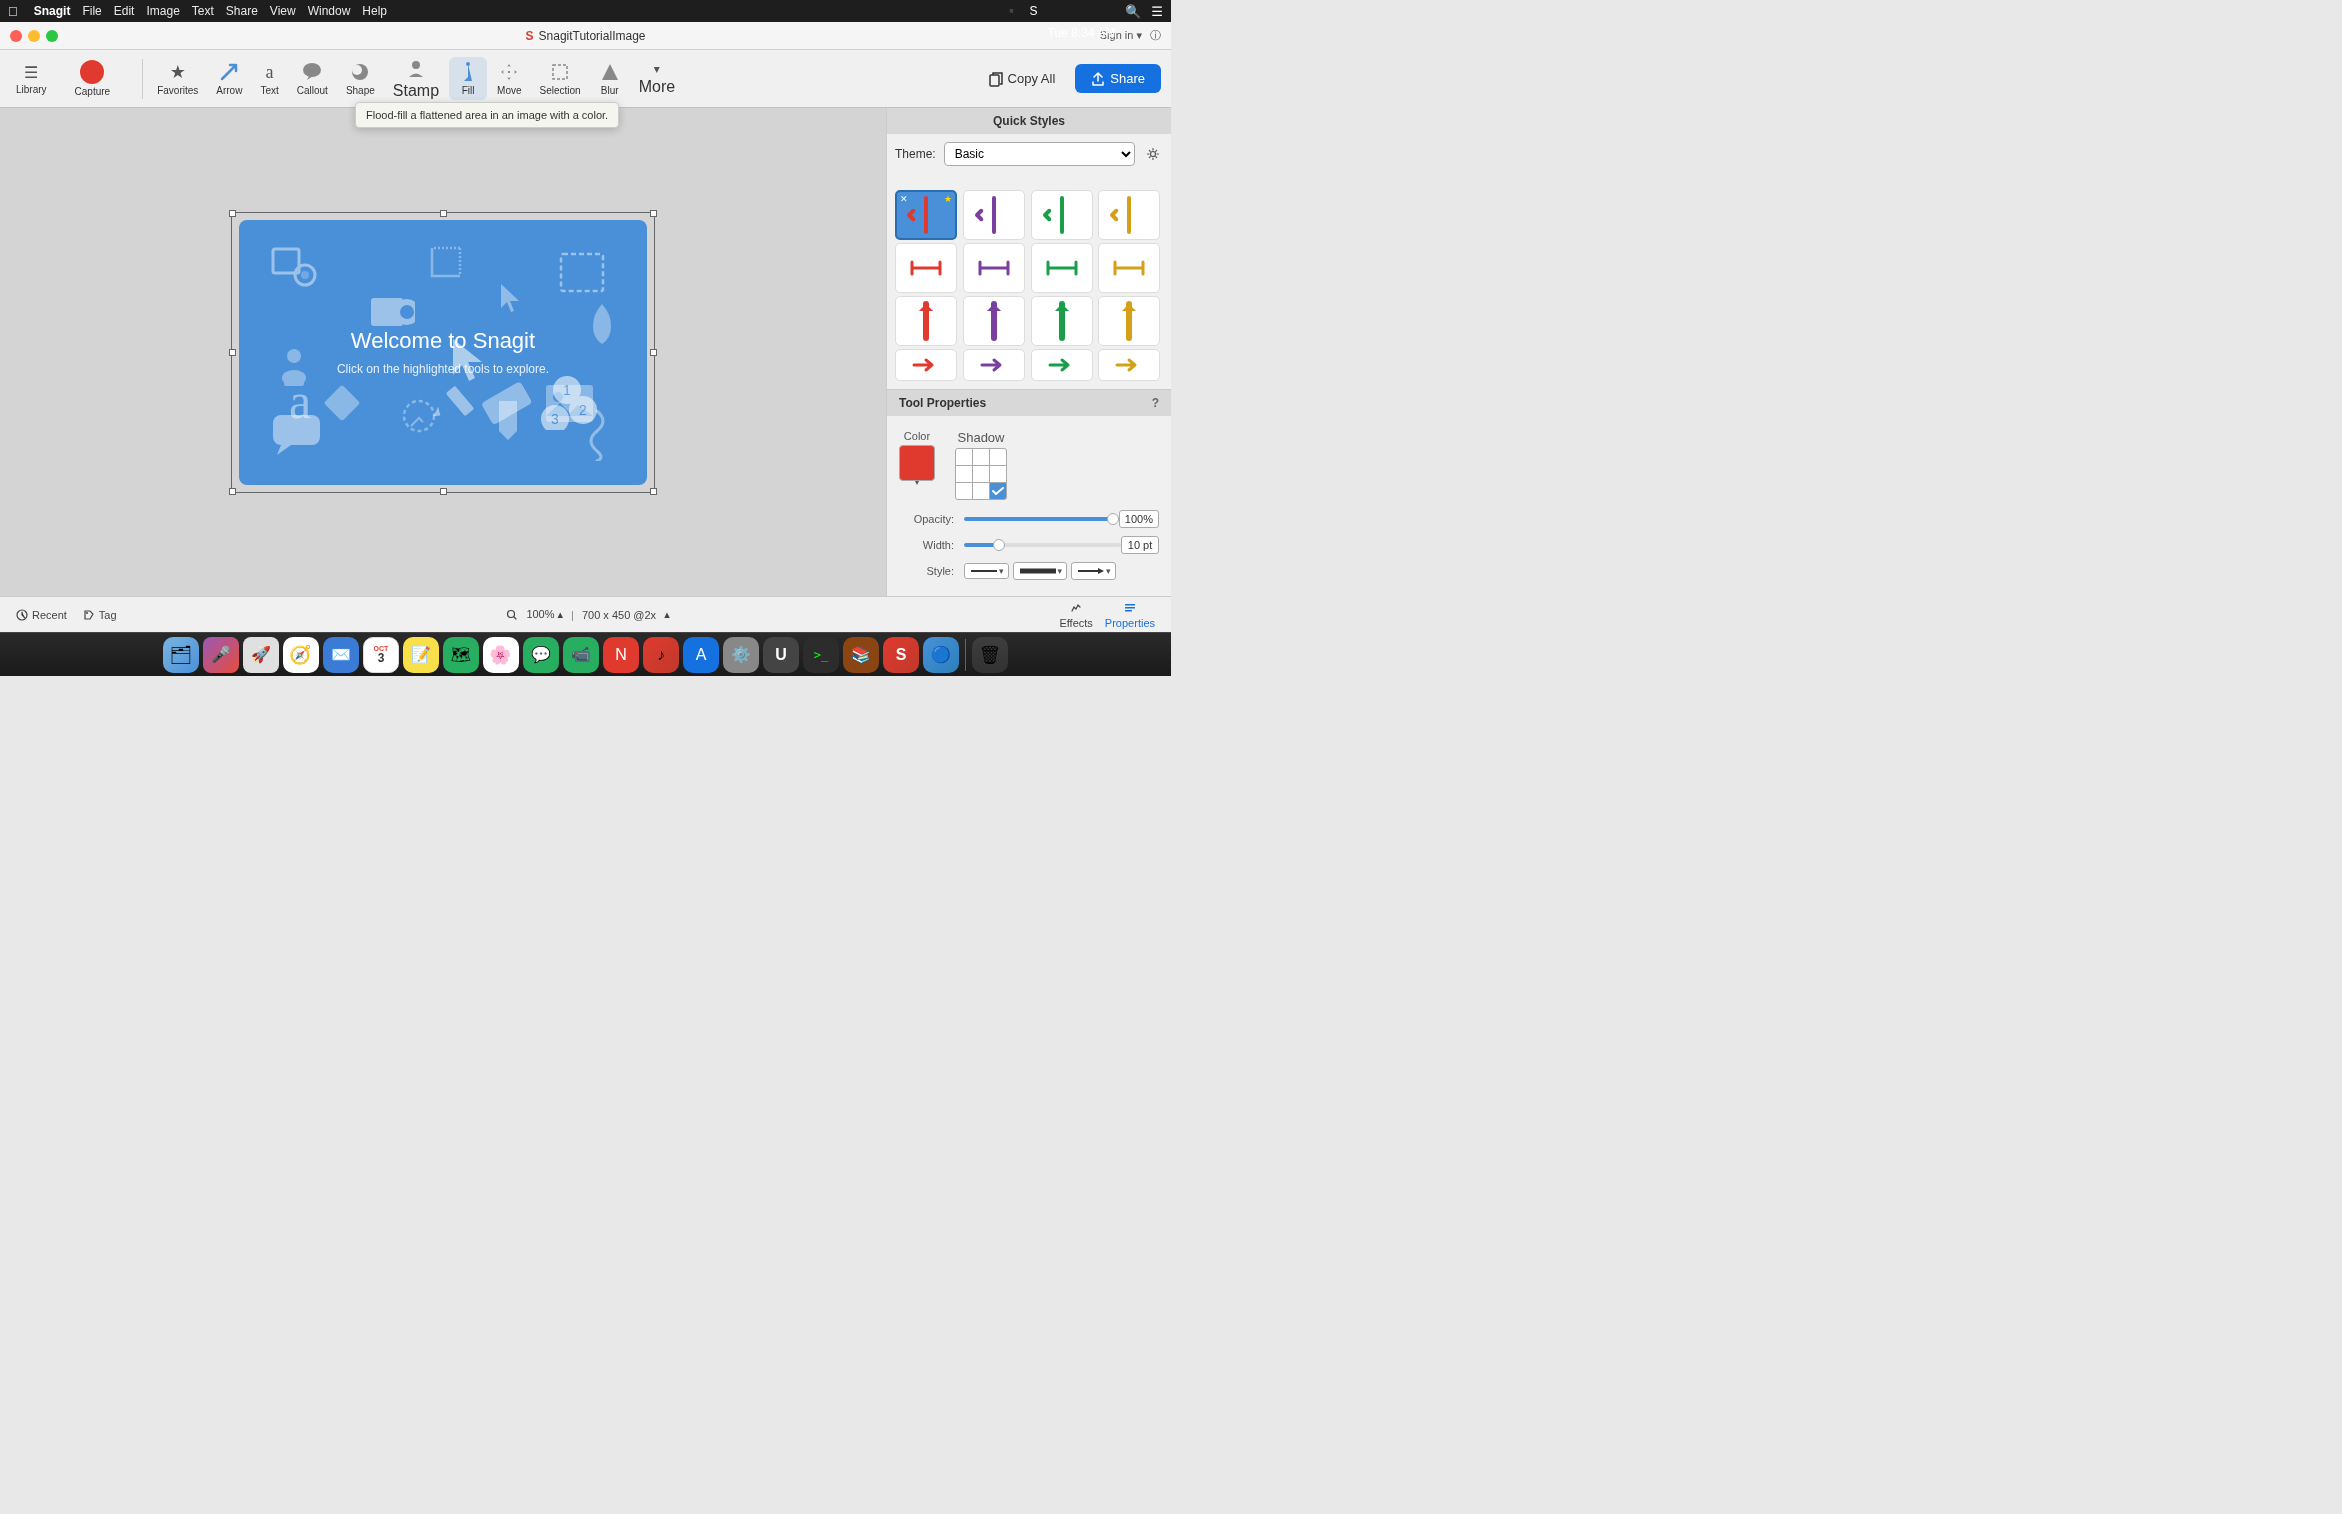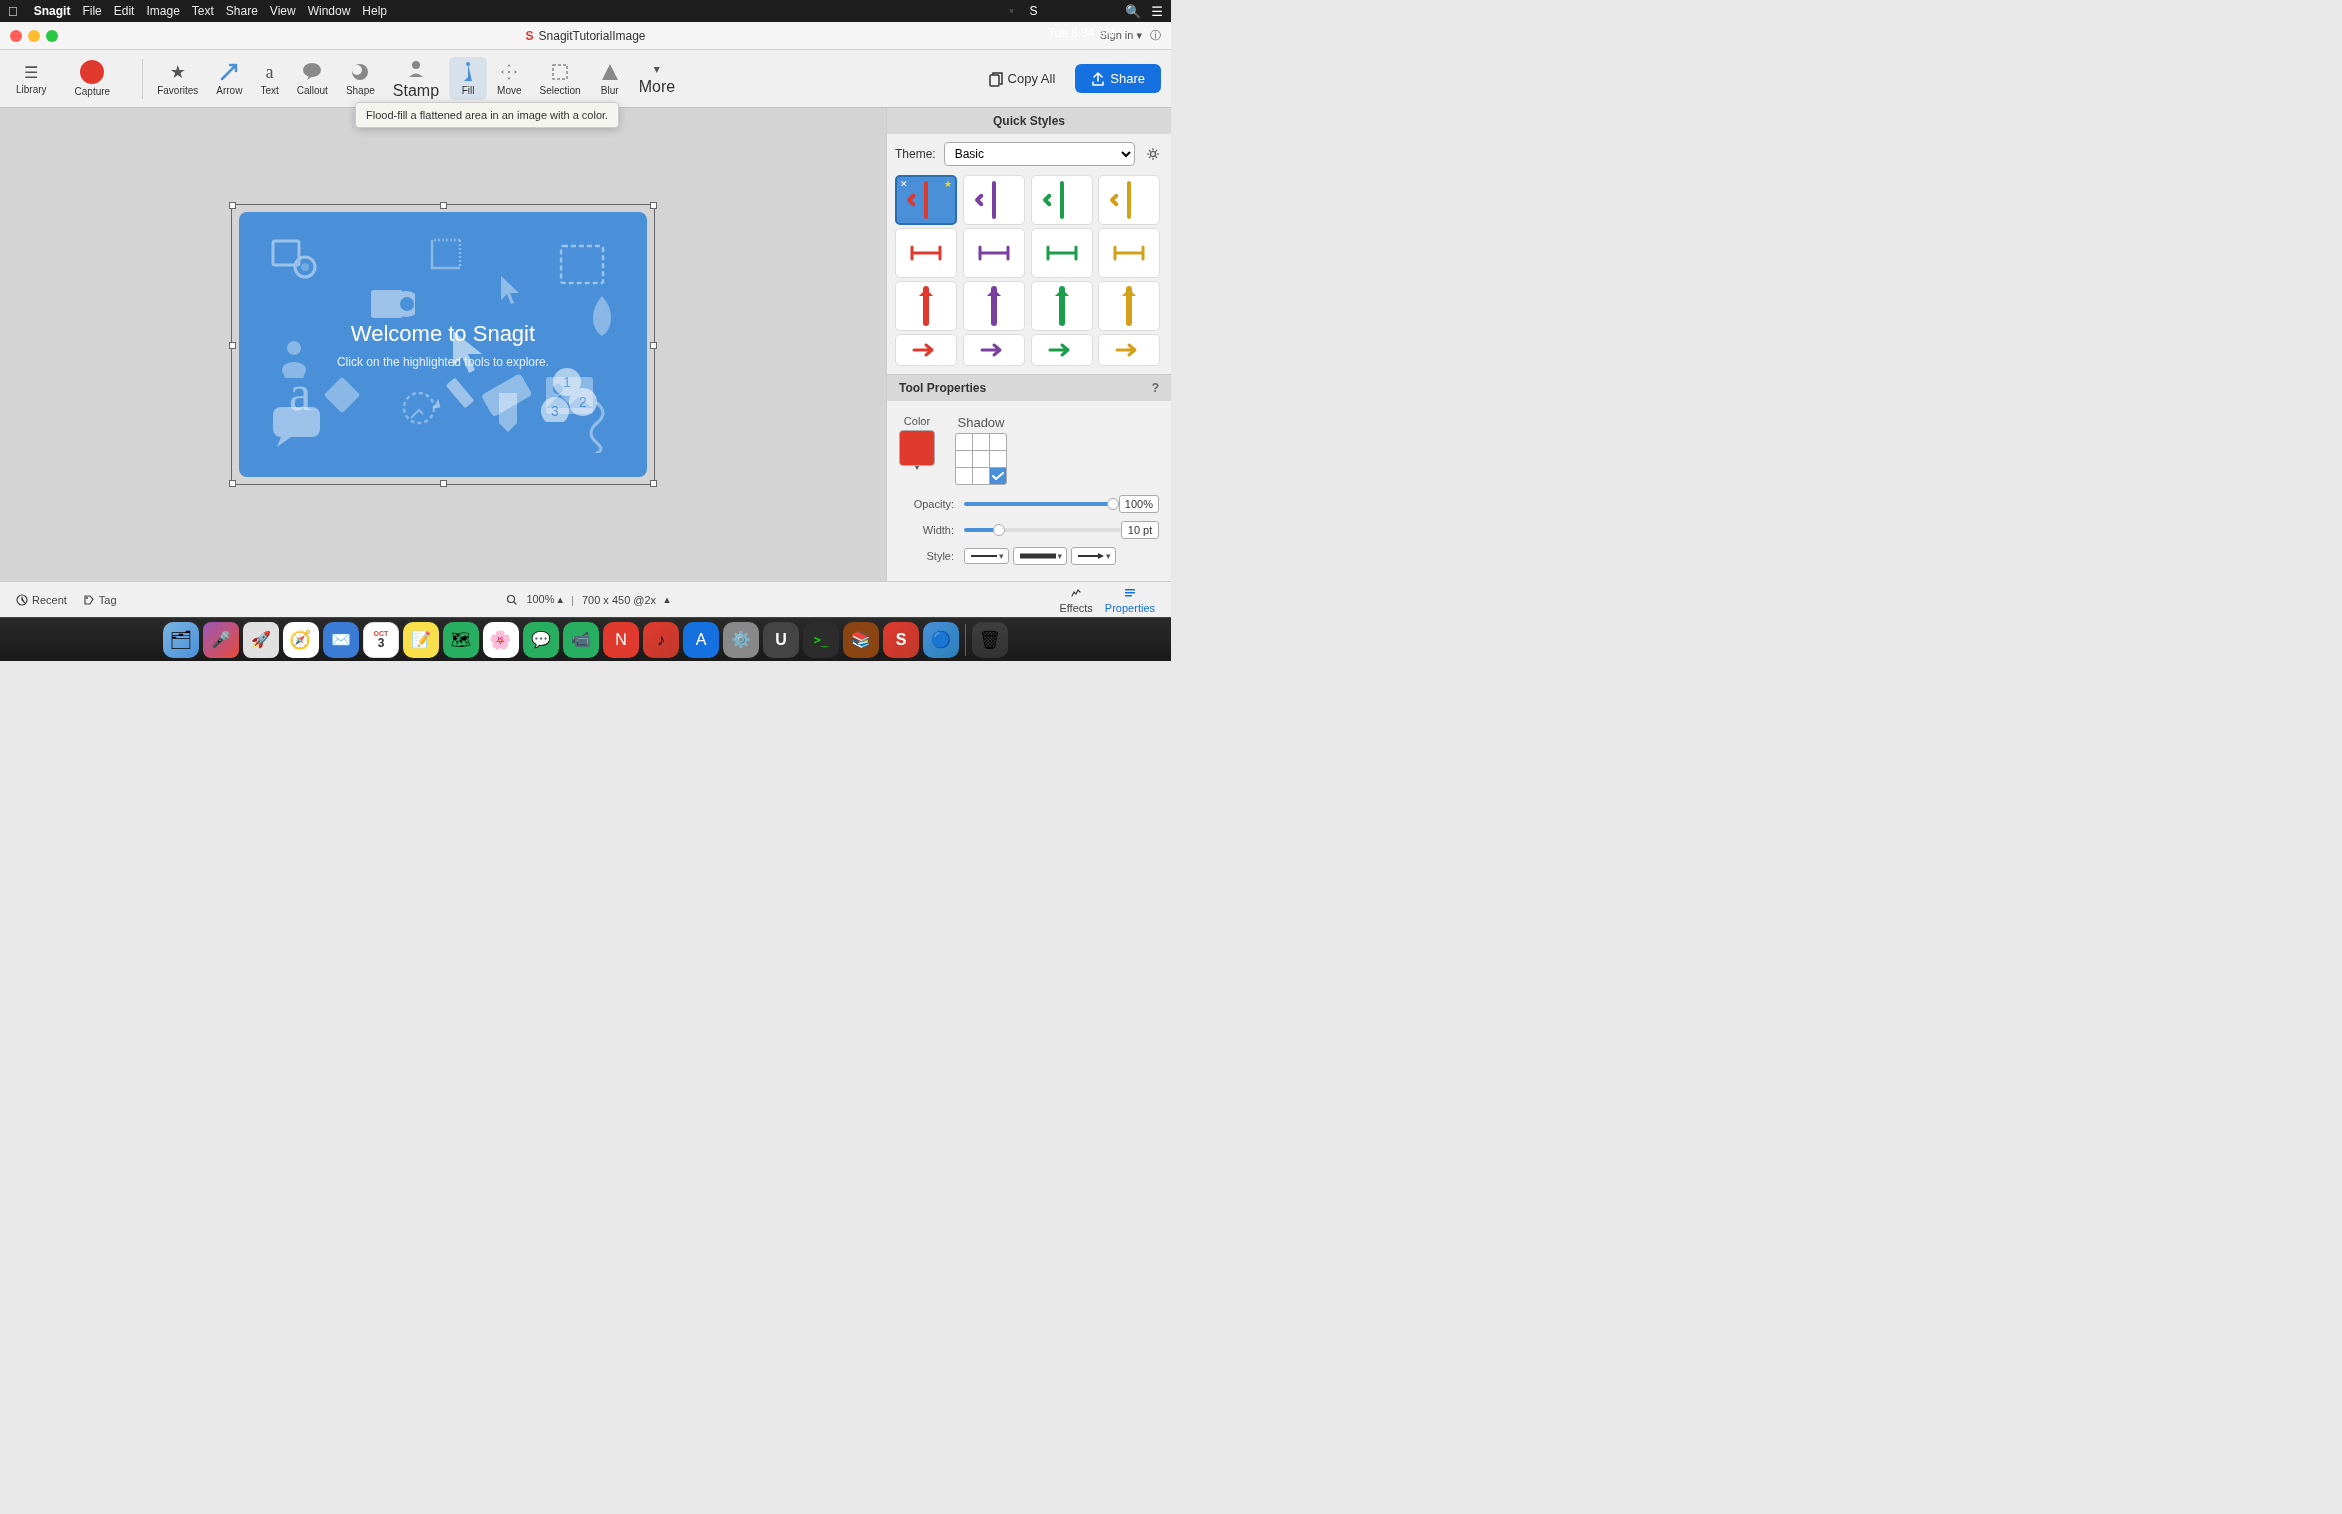--- a/index.html
+++ b/index.html
@@ -53,21 +53,21 @@
     .canvas-bg-icons { position: absolute; top: 0; left: 0; right: 0; bottom: 0; pointer-events: none; }
     .canvas-center-text { text-align: center; z-index: 2; }
     .canvas-center-text h2 { color: white; font-size: 22px; font-weight: 400; margin-bottom: 8px; }
     .canvas-center-text p { color: rgba(255,255,255,0.85); font-size: 12px; }
 
     
     .right-panel { width: 285px; background: #f0f0f0; border-left: 1px solid #ccc; display: flex; flex-direction: column; }
     .panel-section { border-bottom: 1px solid #ccc; }
     .panel-title { background: #d8d8d8; padding: 6px 12px; font-size: 12px; font-weight: 600; color: #333; text-align: center; }
     .quick-styles-area { padding: 8px; }
-    .theme-row { display: flex; align-items: center; gap: 8px; margin-bottom: 9px; }
+    .theme-row { display: flex; align-items: center; gap: 8px; margin-bottom: 24px; }
     .theme-label { font-size: 12px; color: #333; }
     .theme-select { flex: 1; font-size: 12px; padding: 3px 6px; border: 1px solid #aaa; border-radius: 4px; background: white; }
     .theme-gear { width: 20px; height: 20px; display: flex; align-items: center; justify-content: center; cursor: pointer; }
 
     
     .tool-props { padding: 8px 12px; }
     .tool-props-title { background: #d8d8d8; padding: 6px 12px; font-size: 12px; font-weight: 600; color: #333; display: flex; align-items: center; justify-content: space-between; }
     .prop-row { display: flex; align-items: center; margin-bottom: 8px; }
     .prop-label { font-size: 11px; color: #555; width: 55px; text-align: right; margin-right: 10px; }
     .slider-container { display: flex; align-items: center; gap: 6px; flex: 1; }

